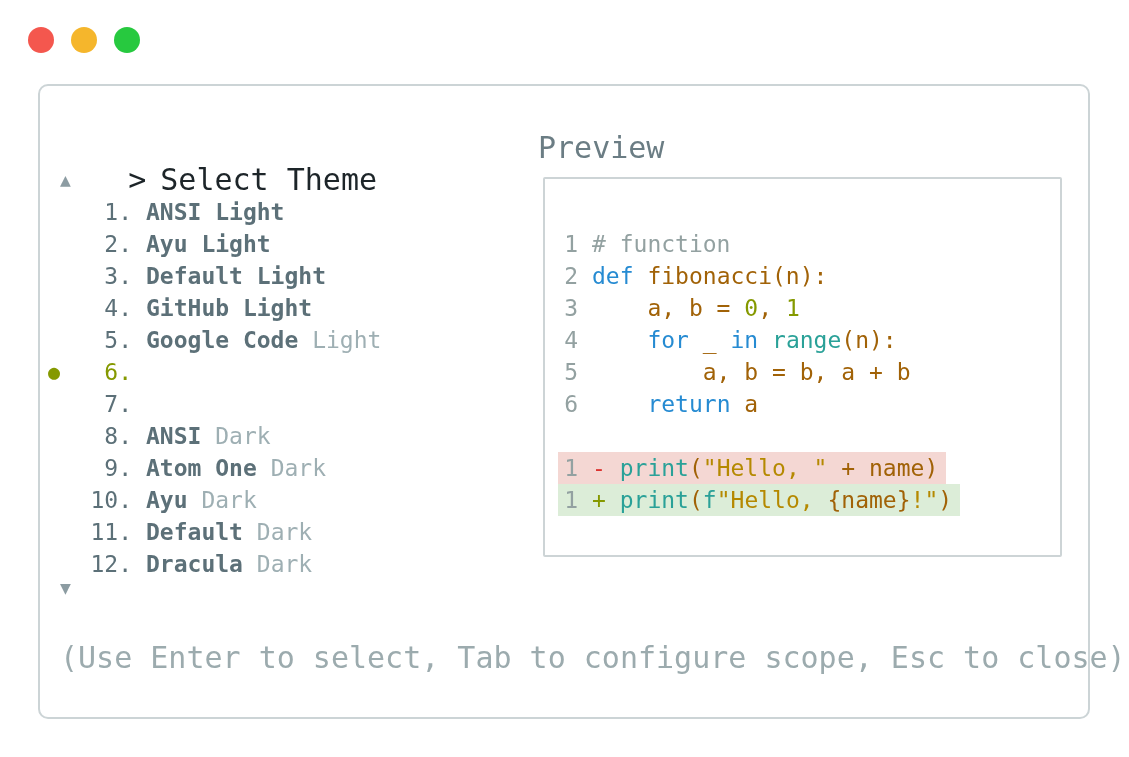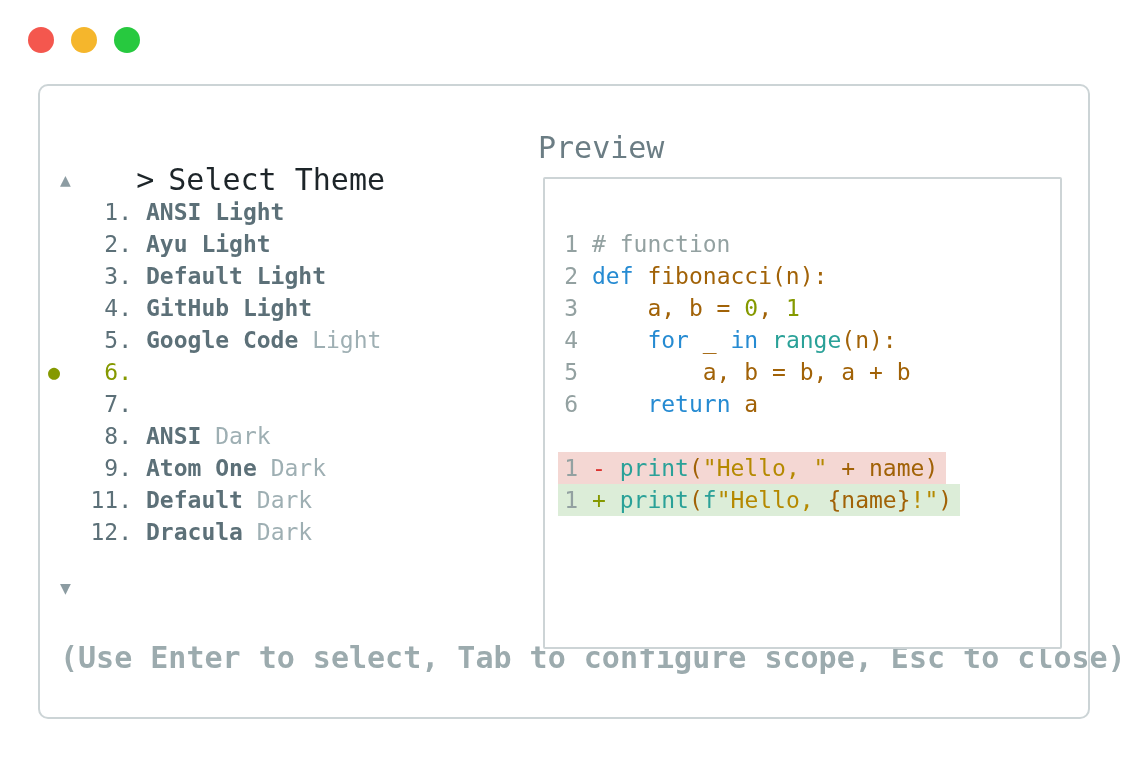--- a/index.html
+++ b/index.html
@@ -12,43 +12,43 @@
   .dot-red    { background:#f4574e; }
   .dot-yellow { background:#f5b62c; }
   .dot-green  { background:#27c93f; }
 
   
   .panel { position:absolute; left:38px; top:84px; width:1052px; height:635px;
            background:#ffffff; border:2px solid #ccd4d6; border-radius:10px; }
 
   .mono   { font-size:30px; line-height:32px; white-space:pre; }
 
-  .selector-title { position:absolute; left:24px; top:46px; color:#1d2529; }
+  .selector-title { position:absolute; left:16px; top:46px; color:#1d2529; }
   .selector-title .prompt { margin-right:14px; }
 
   .preview-label  { position:absolute; left:498px; top:46px; color:#6b7d84; }
 
   .scroll-up   { position:absolute; left:20px; top:82px;  color:#8c9ca2; font-size:18px; line-height:24px; }
   .scroll-down { position:absolute; left:20px; top:490px; color:#8c9ca2; font-size:18px; line-height:24px; }
 
   
   .theme-list { position:absolute; left:8px; top:110px; width:480px; }
   .trow  { height:32px; display:flex; align-items:center; font-size:23px; cursor:default; }
   .bcol  { display:inline-block; width:40px; color:#859900; font-size:20px; }
   .ncol  { display:inline-block; width:44px; text-align:right; color:#5c7078; }
   .label { margin-left:14px; }
   .label span { white-space:pre; }
   .part-name  { color:#5c7078;font-weight:bold; }
   .part-muted { color:#9eafb3; }
   .trow.selected .ncol, .trow.selected .label span { color:#859900; }
 
-  .hint { position:absolute; left:20px; top:556px; color:#9cabae;font-weight:bold; }
+  .hint { position:absolute; left:20px; top:556px; color:#9cabae; }
 
   
-  .preview-box { position:absolute; left:503px; top:91px; width:519px; height:472px;
+  .preview-box { position:absolute; left:503px; top:91px; width:519px; height:380px;
                  border:2px solid #cdd4d6; border-radius:2px; background:#ffffff;
                  padding:49px 0 0 19px; overflow:hidden; }
   .cl { height:32px; font-size:23px; line-height:32px; white-space:pre; }
   .cl-inner { display:inline-block; padding:0 8px 0 6px; margin-left:-6px; }
   .cl-inner.bg-removed { background:#f4d7d3; }
   .cl-inner.bg-added   { background:#dcedd8; }
   .ln { display:inline-block; min-width:14px; text-align:right; margin-right:14px; color:#93a1a1; }
   .tok-comment { color:#93a1a1; }
   .tok-kw   { color:#268bd2;text-align:right; }
   .tok-fn   { color:#2aa198; }
@@ -116,20 +116,25 @@
         <span class="ncol">8.</span>
         <span class="label"><span class="part-name">ANSI</span><span class="part-muted"> Dark</span></span>
       </div>
       <div class="trow">
         <span class="bcol"></span>
         <span class="ncol">9.</span>
         <span class="label"><span class="part-name">Atom One</span><span class="part-muted"> Dark</span></span>
       </div>
       <div class="trow">
         <span class="bcol"></span>
+        <span class="ncol">10.</span>
+        <span class="label"><span class="part-name">Ayu</span><span class="part-muted"> Dark</span></span>
+      </div>
+      <div class="trow">
+        <span class="bcol"></span>
         <span class="ncol">11.</span>
         <span class="label"><span class="part-name">Default</span><span class="part-muted"> Dark</span></span>
       </div>
       <div class="trow">
         <span class="bcol"></span>
         <span class="ncol">12.</span>
         <span class="label"><span class="part-name">Dracula</span><span class="part-muted"> Dark</span></span>
       </div>
     </div>
 

